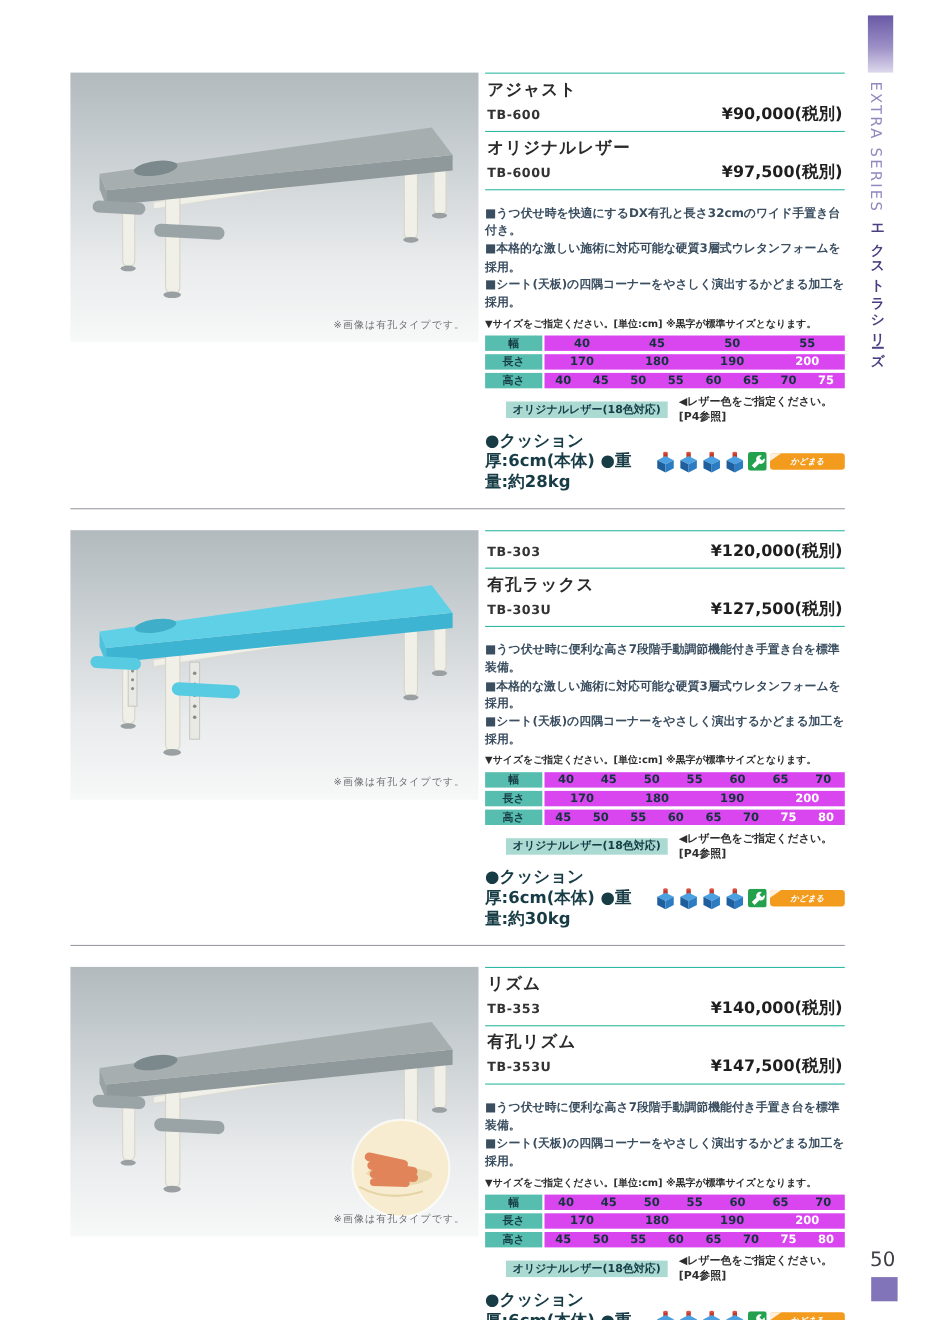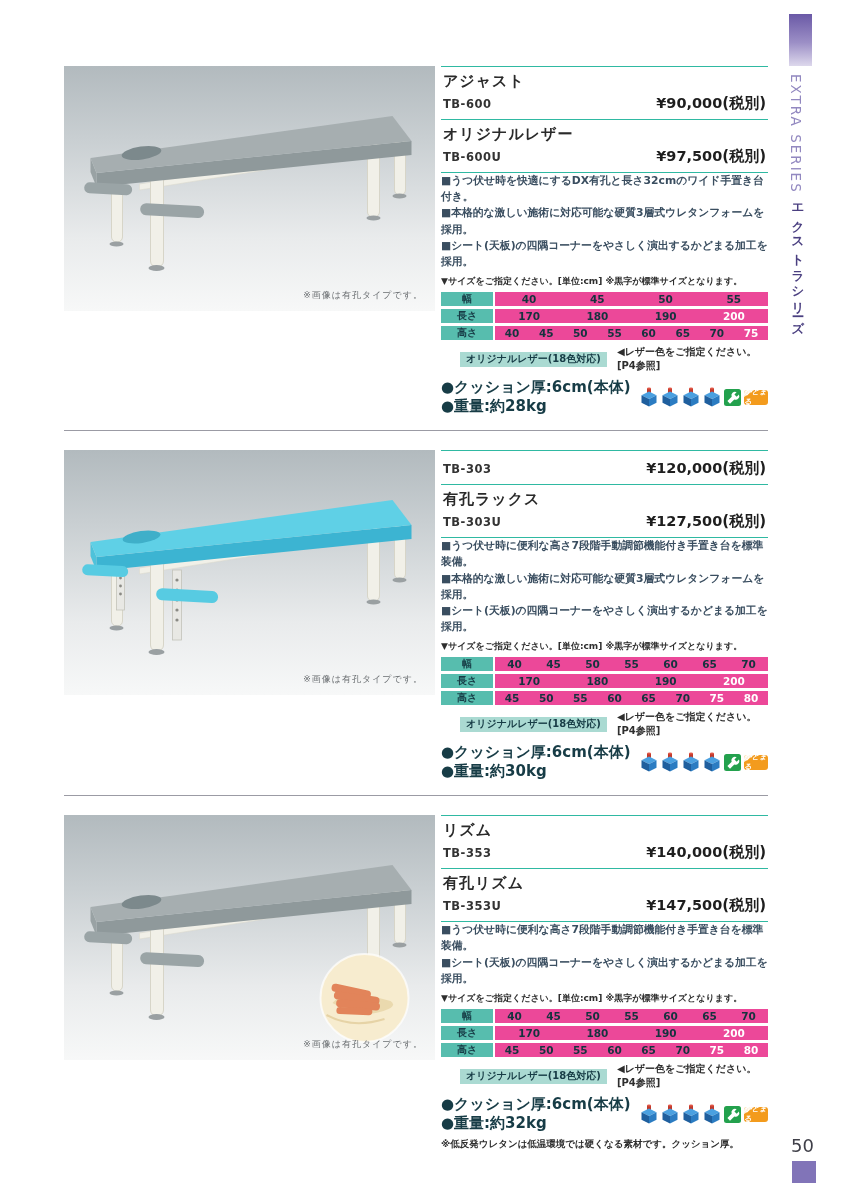--- a/index.html
+++ b/index.html
@@ -30,41 +30,41 @@
 
   
   .info { flex:1; min-width:0; }
   .name-block { border-top:1.5px solid #2fb9a2; padding:5px 2px 6px 2px; }
   .name-block:nth-child(2) { }
   .p-name { font-size:15px; font-weight:bold; color:#2a2a2a; letter-spacing:1px; }
   .model-price { display:flex; justify-content:space-between; align-items:baseline; margin-top:2px; }
   .p-model { font-size:11.5px; font-weight:bold; color:#333; letter-spacing:.5px; }
   .p-price { font-size:14.5px; font-weight:bold; color:#1e1e1e; }
   .p-tax { font-size:15px; font-weight:bold; color:#1e1e1e; }
-  .features { border-top:1.5px solid #2fb9a2; padding-top:0; margin-bottom:5px; }
+  .features { border-top:1.5px solid #2fb9a2; padding-top:13px; margin-bottom:5px; }
   .feature { font-size:10.8px; color:#3a4e60; line-height:1.5; font-weight:bold; letter-spacing:0; }
   .size-note { font-size:9px; color:#2e2e2e; font-weight:bold; margin:3px 0 4px 0; }
 
   .trow { display:flex; margin-bottom:3px; height:14px; }
   .tlabel { flex:0 0 52px; background:#57bdae; color:#173c46; font-size:10px; font-weight:bold;
             display:flex; align-items:center; justify-content:center; margin-right:2px; }
-  .tvals { flex:1; background:#ec4899; display:flex; align-items:center; }
+  .tvals { flex:1; background:#d946ef; display:flex; align-items:center; }
   .tvals .cell { flex:1; text-align:center; font-size:10.5px; font-weight:bold; color:#15333e; }
   .tvals .cell.light { color:#ffffff; }
 
   .leather-row { display:flex; align-items:center; margin:5px 0 5px 0;padding-left:19px; }
   .leather-bar { width:178px; height:15px; background:#aadad2; color:#173c46; font-size:10px;
                  font-weight:bold; display:flex; align-items:center; justify-content:center; }
   .leather-note { font-size:10px; font-weight:bold; color:#2e2e2e; margin-left:10px; }
 
   .spec-row { display:flex; align-items:center; margin-top:3px; }
   .spec-text { font-size:15px; font-weight:bold; color:#173c46; }
   .icons { display:flex; align-items:center; gap:3px; margin-left:8px; }
-  .kadomaru { position:relative; width:24px; height:15px; background:#f39b1d; border-radius:3px;
-              display:flex; align-items:center; justify-content:flex-end; overflow:hidden; }
+  .kadomaru { position:relative; width:68px; height:15px; background:#f39b1d; border-radius:3px;
+              display:flex; align-items:center; justify-content:center; overflow:hidden; }
   .kadomaru span { color:#fff; font-size:7.5px; font-weight:bold; font-style:italic; }
   .kadomaru::before { content:""; position:absolute; left:-4px; top:-6px; width:14px; height:10px;
                       background:#fff; transform:rotate(-35deg); opacity:.85; }
   .note { font-size:9.5px; color:#2e2e2e; font-weight:bold; margin-top:5px; }
 
   
   .side-gradient { position:absolute; left:789px; top:14px; width:23px; height:52px;
                    background:linear-gradient(180deg,#6a59a6 0%,#9c8fc6 55%,#ddd8ec 100%); }
   .side-en { position:absolute; left:788px; top:74px; writing-mode:vertical-rl; text-orientation:mixed;
              font-size:13.5px; color:#9288c0; letter-spacing:2px; }

